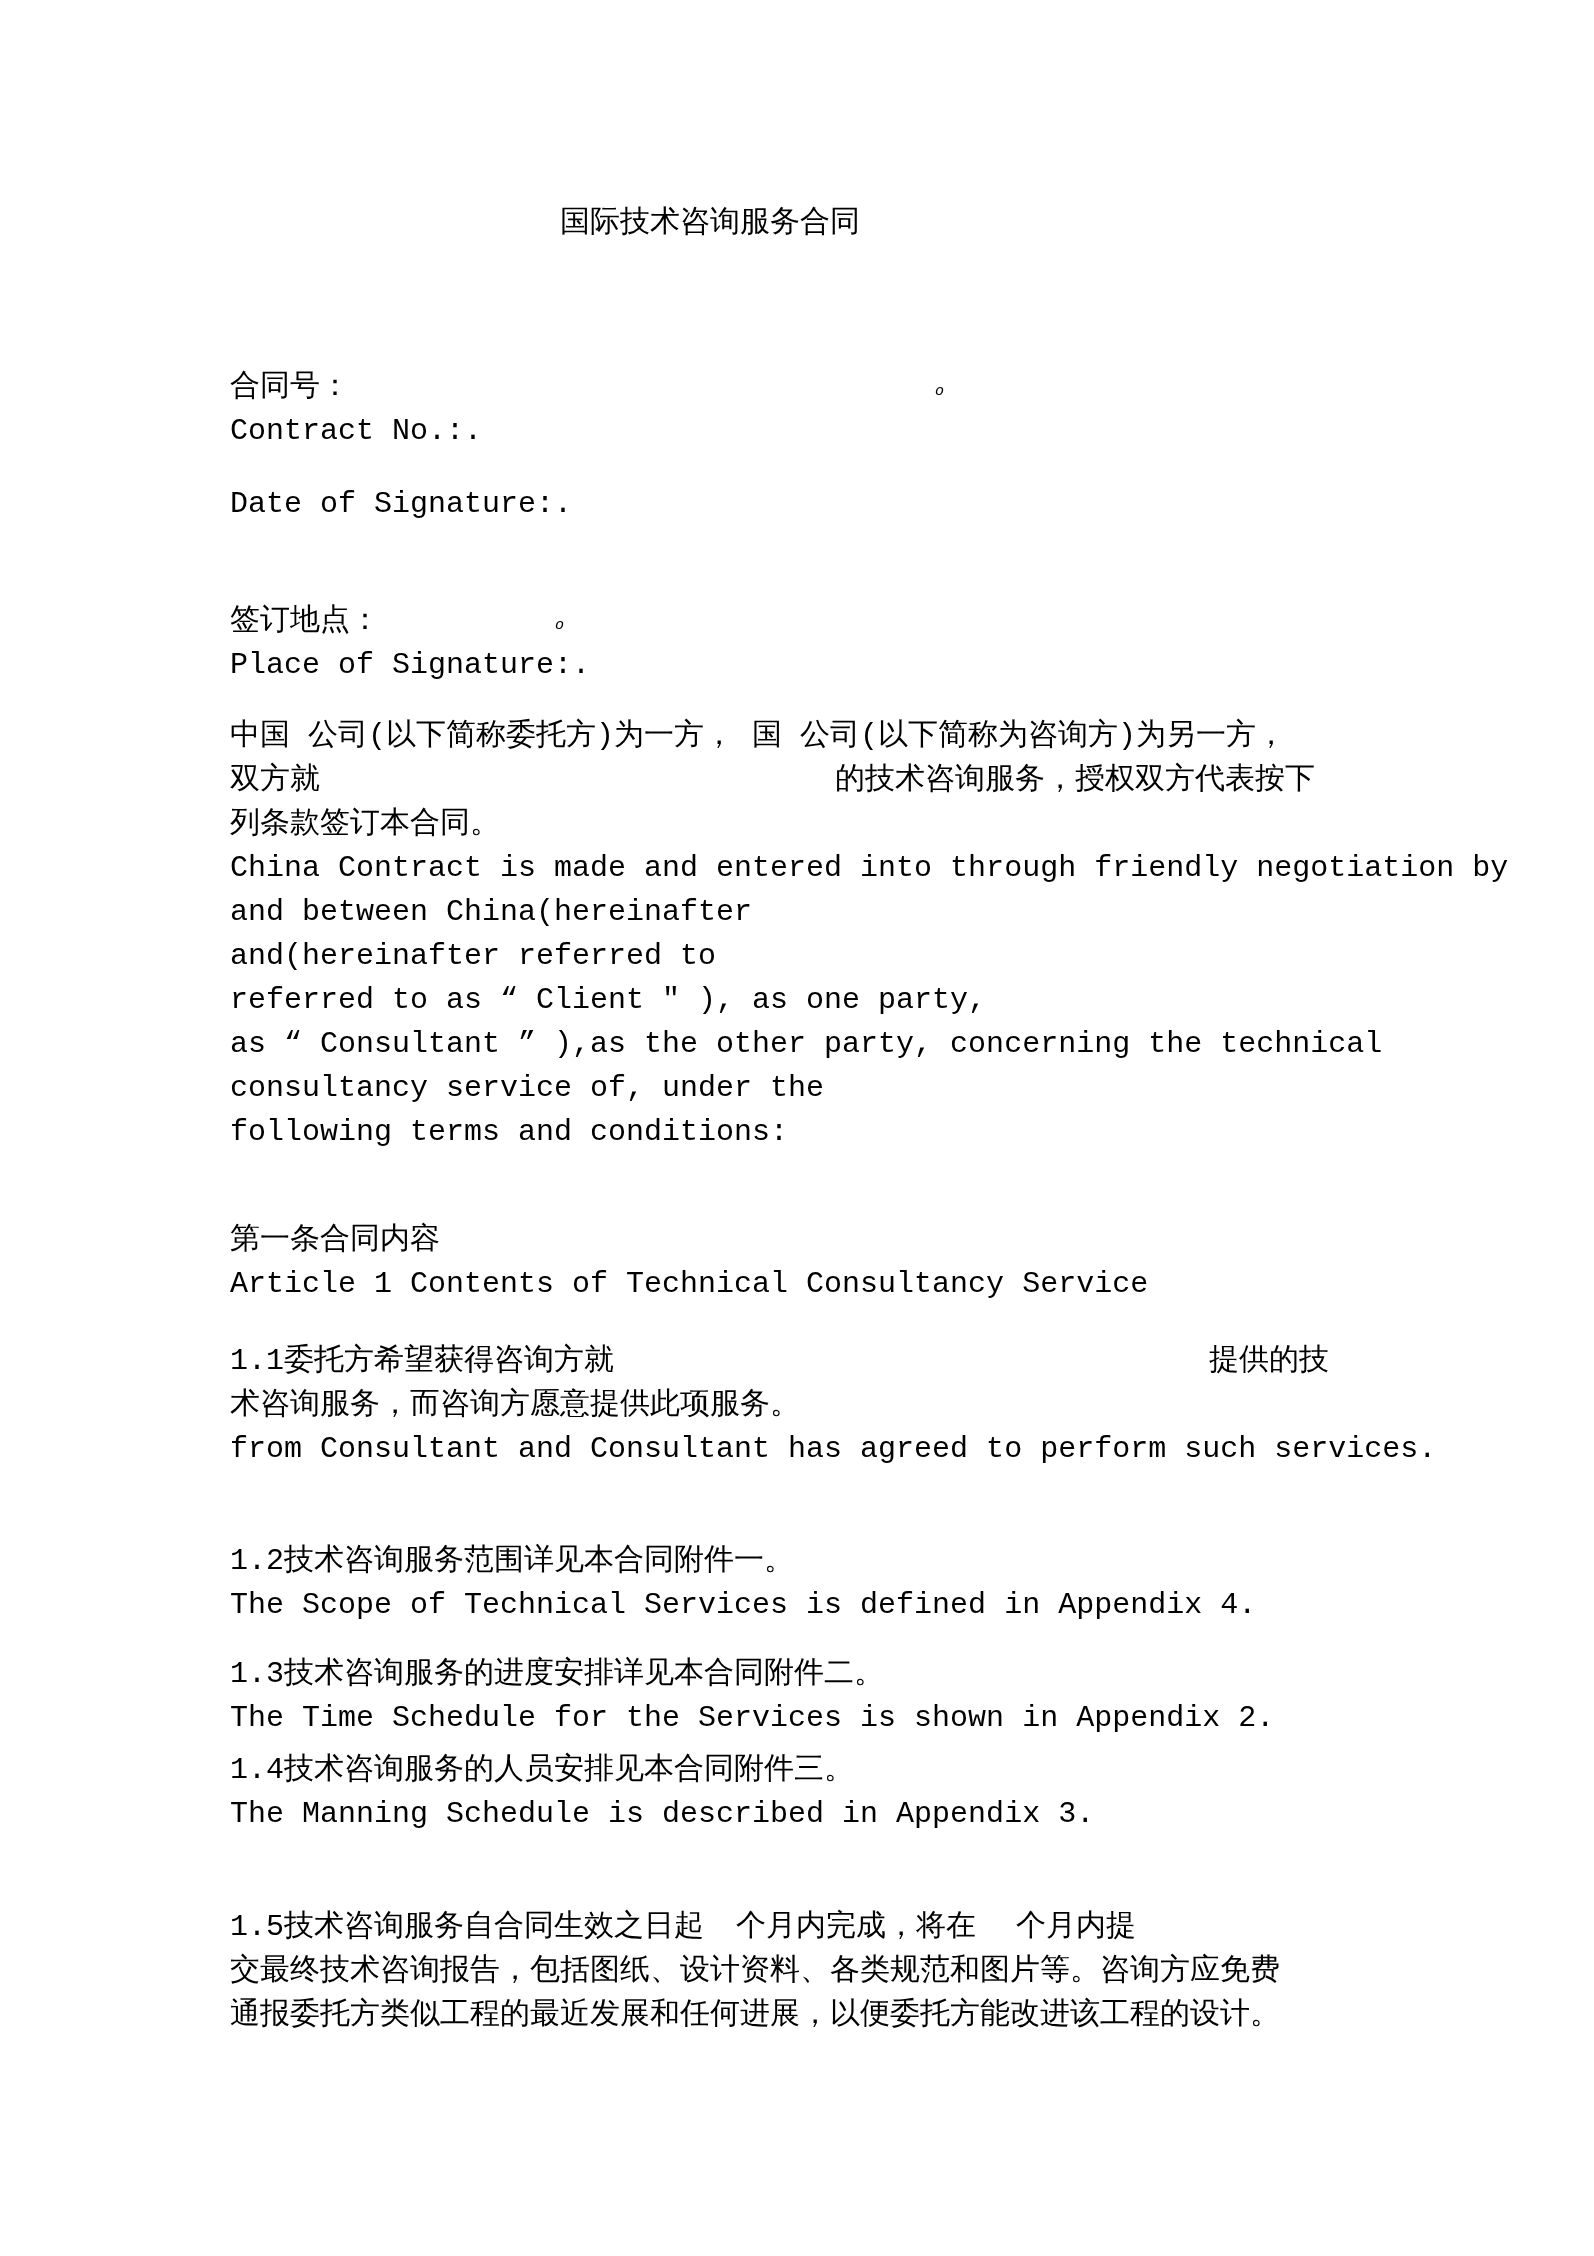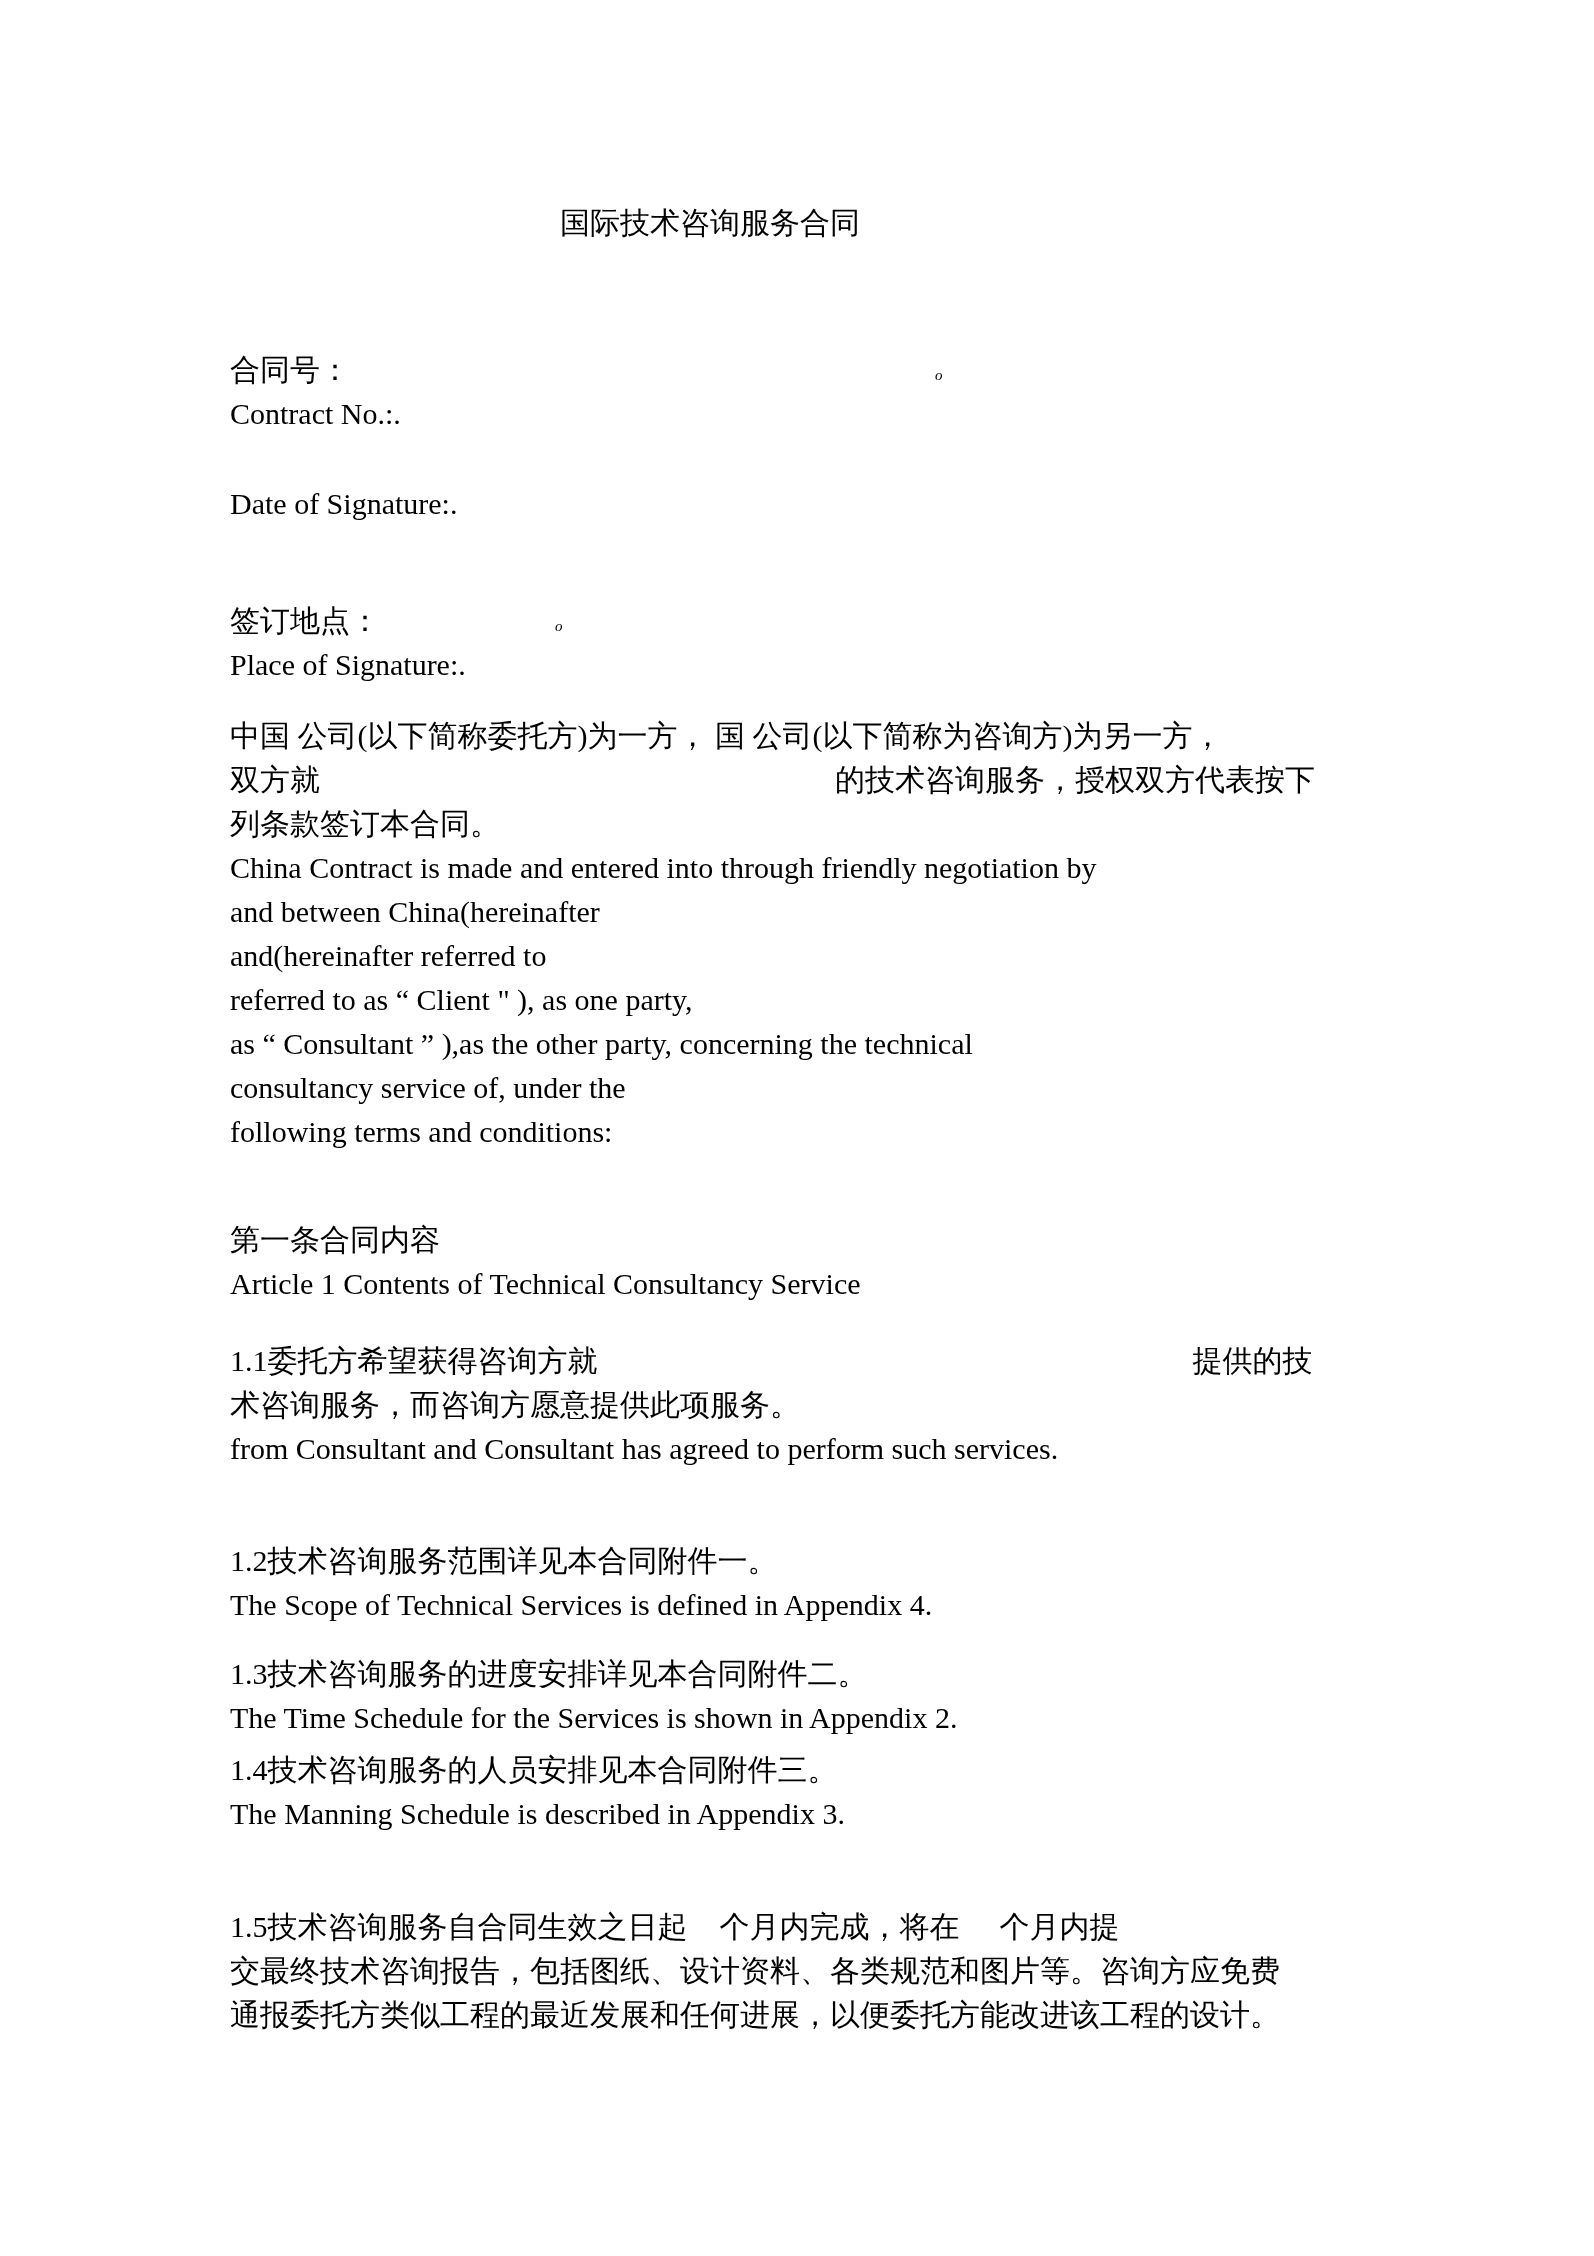--- a/index.html
+++ b/index.html
@@ -2,42 +2,42 @@
 <html><head>
 <meta charset="utf-8">
 <style>
   html,body{margin:0;padding:0;background:#ffffff;}
   .page{
     position:relative;
     width:1594px;
     height:2256px;
     background:#ffffff;
     color:#000000;
-    font-family:Liberation Serif, serif;
+    font-family:Liberation Mono, monospace;
     font-size:30px;
     overflow:hidden;
   }
   .block{position:absolute;left:230px;}
   .line{height:44px;line-height:44px;white-space:pre;}
   .title-block{position:absolute;left:230px;width:960px;text-align:center;}
   .title-line{height:54px;line-height:54px;white-space:pre;}
   .sp{display:inline-block;height:1px;vertical-align:baseline;}
   .tiny-mark{font-size:15px;font-style:italic;}
   .big-mark{font-size:30px;font-style:normal;}
 </style>
 </head>
 <body>
 
 <div class="page">
 
   <div class="title-block" style="top:196px">
     <div class="title-line">国际技术咨询服务合同</div>
   </div>
 
-  <div class="block" style="top:348px">
+  <div class="block" style="top:365px">
     <div class="line"><span>合同号：</span><span class="sp" style="width:585px"></span><span class="tiny-mark">o</span></div>
     <div class="line">Contract No.:.</div>
   </div>
 
   <div class="block" style="top:482px">
     <div class="line">Date of Signature:.</div>
   </div>
 
   <div class="block" style="top:599px">
     <div class="line"><span>签订地点：</span><span class="sp" style="width:175px"></span><span class="tiny-mark">o</span></div>

